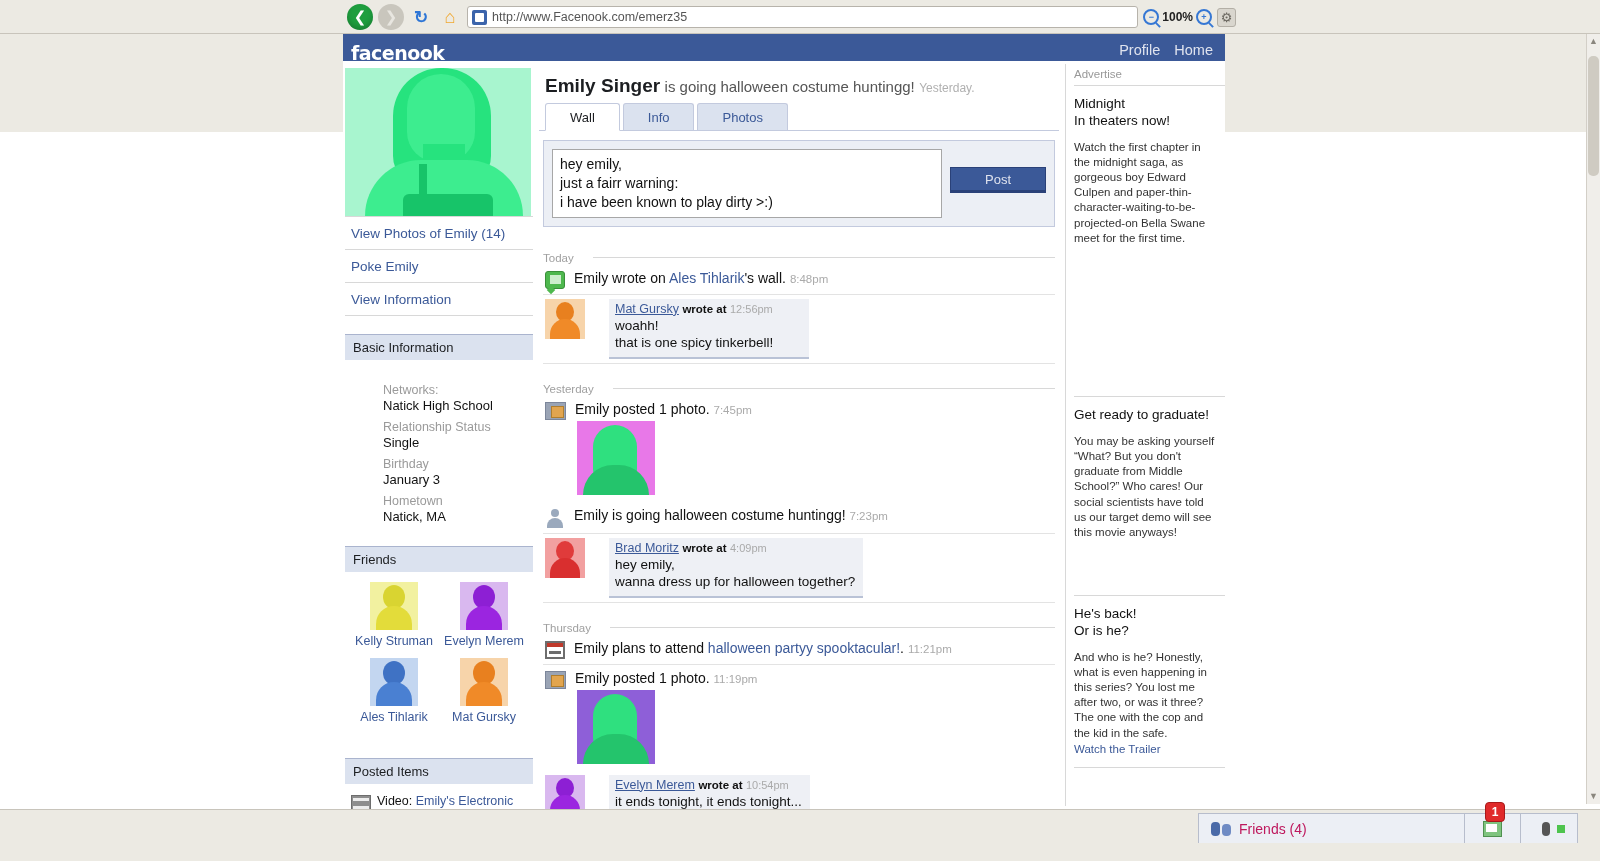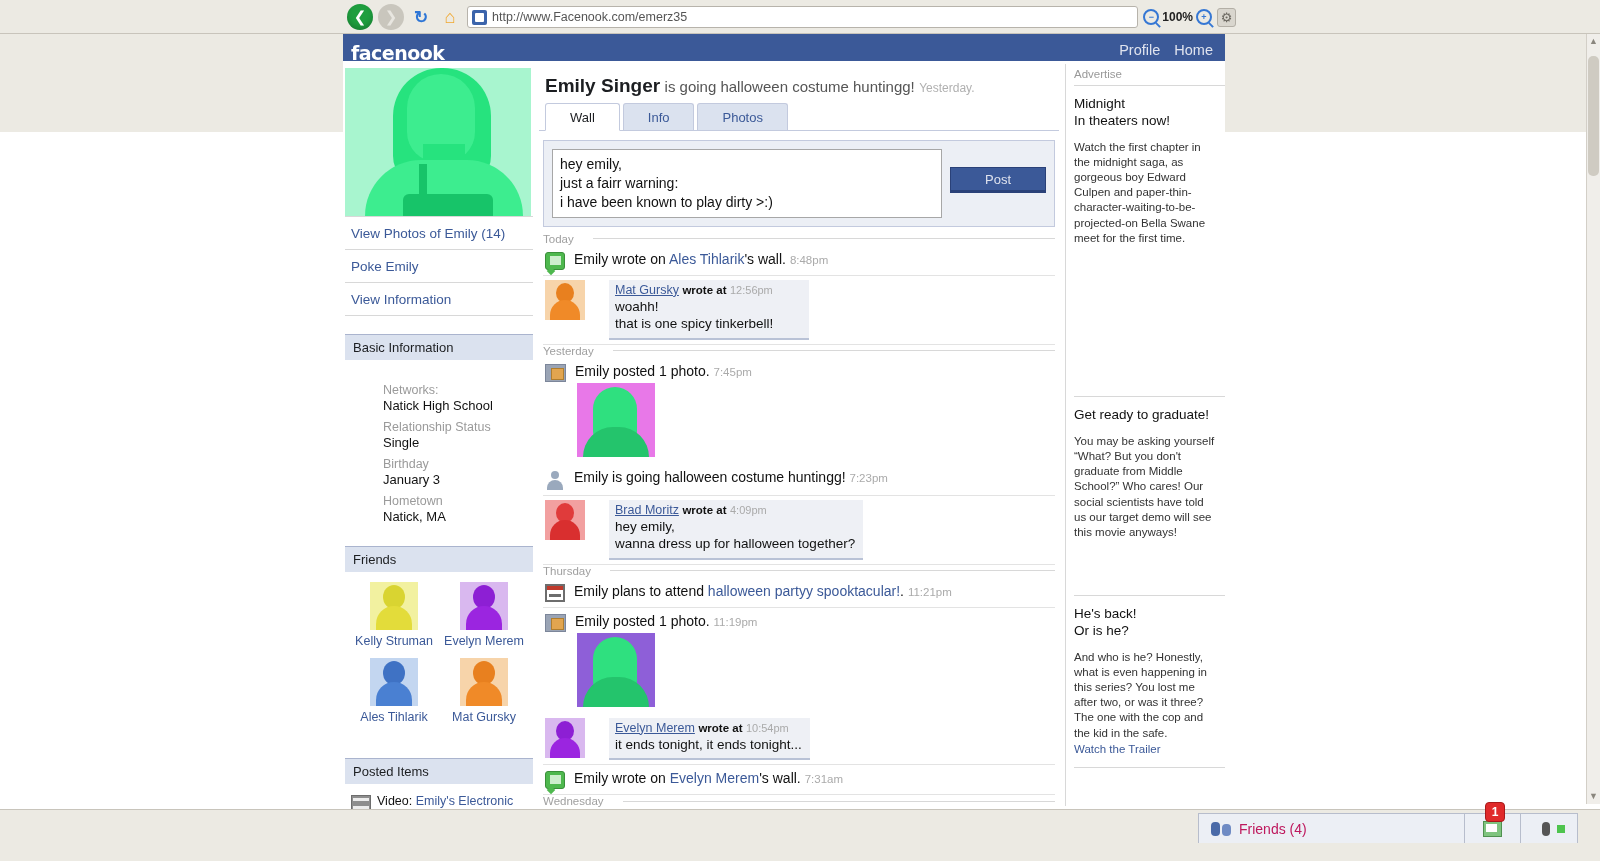--- a/index.html
+++ b/index.html
@@ -128,21 +128,21 @@
 
   .compose { margin: 9px 4px 0 4px; background:#eceff5; border:1px solid #c3cade;
      padding: 8px; display:flex; gap: 8px; }
   .compose-box { flex:1; background:#fff; border:1px solid #a7a7a7; padding: 5px 7px;
      min-height: 62px; font-size: 14px; color:#111; line-height: 1.35; white-space: pre-line; }
   .post-btn { width: 96px; height: 26px; background:#3b5998; color:#dfe3ee; font-size: 13px;
      display:flex; align-items:center; justify-content:center;
      border: 1px solid #2a4178; border-bottom-width: 3px; align-self: flex-start; margin-top: 18px; }
 
   .feed { padding: 6px 4px 0 4px; }
-  .daysep { display:flex; align-items:center; gap:19px; margin: 0 0 1px 0; justify-content: space-between; }
+  .daysep { display:flex; align-items:center; gap:19px; margin: 19px 0 1px 0; justify-content: space-between; }
   .daysep-label { font-size: 11.5px; color:#a0a0a0; flex:none; }
   .daysep-line { flex:1; height:1px; background:#d8d8d8; }
 
   .feed-row { display:flex; gap: 9px; padding: 5px 0 5px 2px; border-bottom: 1px solid #e3e3e3; }
   .feed-row.nob { border-bottom: none; }
   .feed-icon { width: 22px; height: 22px; flex:none; margin-top: 1px; }
   .feed-body { flex:1; min-width:0; }
   .feed-text { font-size: 14px; color:#111; }
   .feed-text a { color:#3b5998; text-decoration:none; }
   .feed-time { font-size: 11.5px; color:#aaa; }

